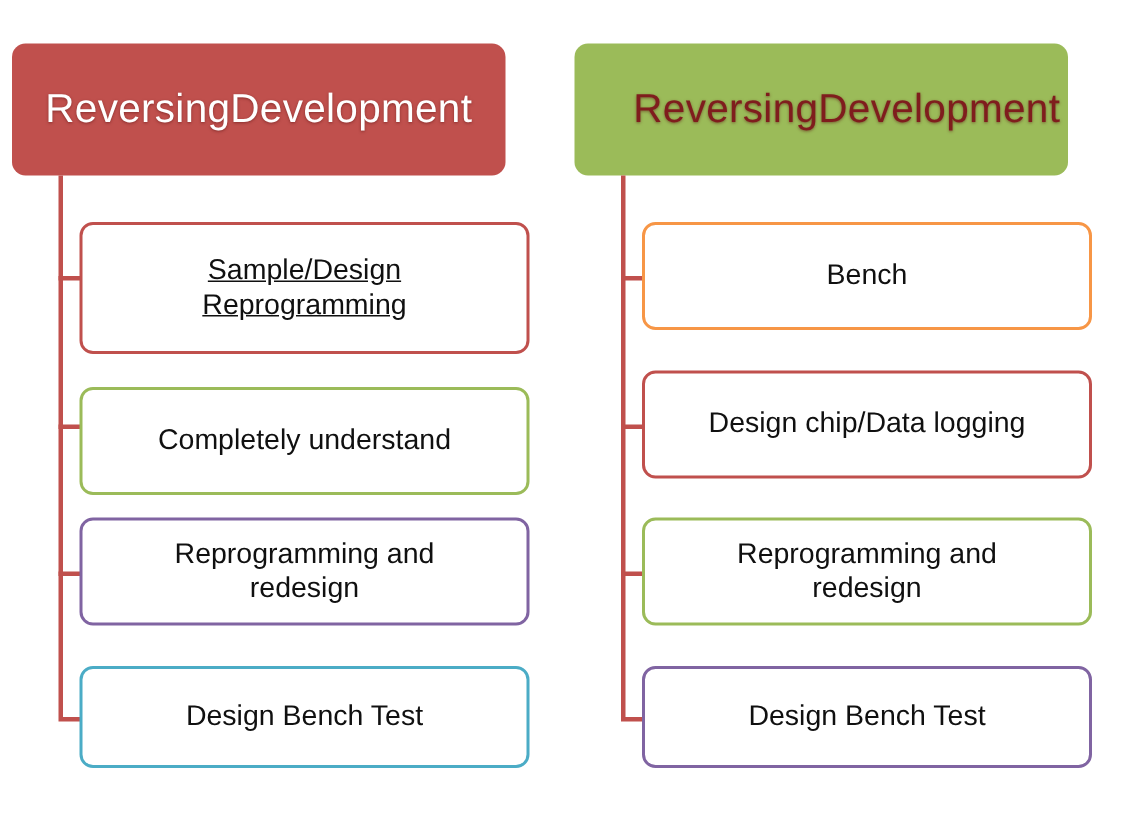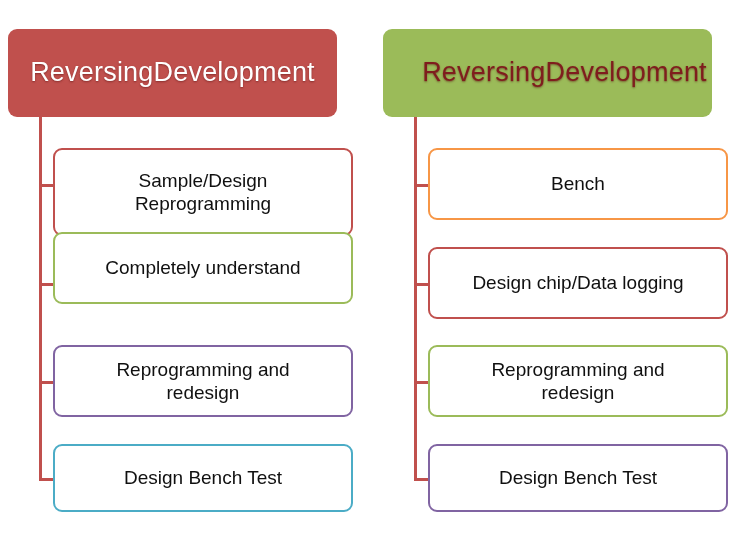--- a/index.html
+++ b/index.html
@@ -92,29 +92,29 @@
 
     <div class="header-box" id="hdr-0" style="background: rgb(192, 80, 77); color: rgb(255, 255, 255);">
       <span>Reversing</span>
         <br>
       <span>Development</span>
     </div>
 
     <div class="trunk" id="trunk-0" style="height: 361px; background: rgb(192, 80, 77);"></div>
 
     <div class="stub" id="stub-0-0" style="top: 184px; background: rgb(192, 80, 77);"></div>
-    <div class="node-box" id="node-0-0" style="top: 148px; height: 88px; border-color: rgb(192, 80, 77);">
+    <div class="node-box" id="node-0-0" style="top: 148px; height: 88px; border-color: rgb(192, 80, 77); text-decoration: underline;">
       <span class="node-text">
         <span>Sample/Design</span><br>
         <span>Reprogramming</span>
       </span>
     </div>
 
     <div class="stub" id="stub-0-1" style="top: 283px; background: rgb(192, 80, 77);"></div>
-    <div class="node-box" id="node-0-1" style="top: 232px; height: 72px; border-color: rgb(155, 187, 89);">
+    <div class="node-box" id="node-0-1" style="top: 258px; height: 72px; border-color: rgb(155, 187, 89);">
       <span class="node-text">
         <span>Completely understand</span><br>
       </span>
     </div>
 
     <div class="stub" id="stub-0-2" style="top: 381px; background: rgb(192, 80, 77);"></div>
     <div class="node-box" id="node-0-2" style="top: 345px; height: 72px; border-color: rgb(128, 100, 162);">
       <span class="node-text">
         <span>Reprogramming and</span><br>
         <span>redesign</span>

